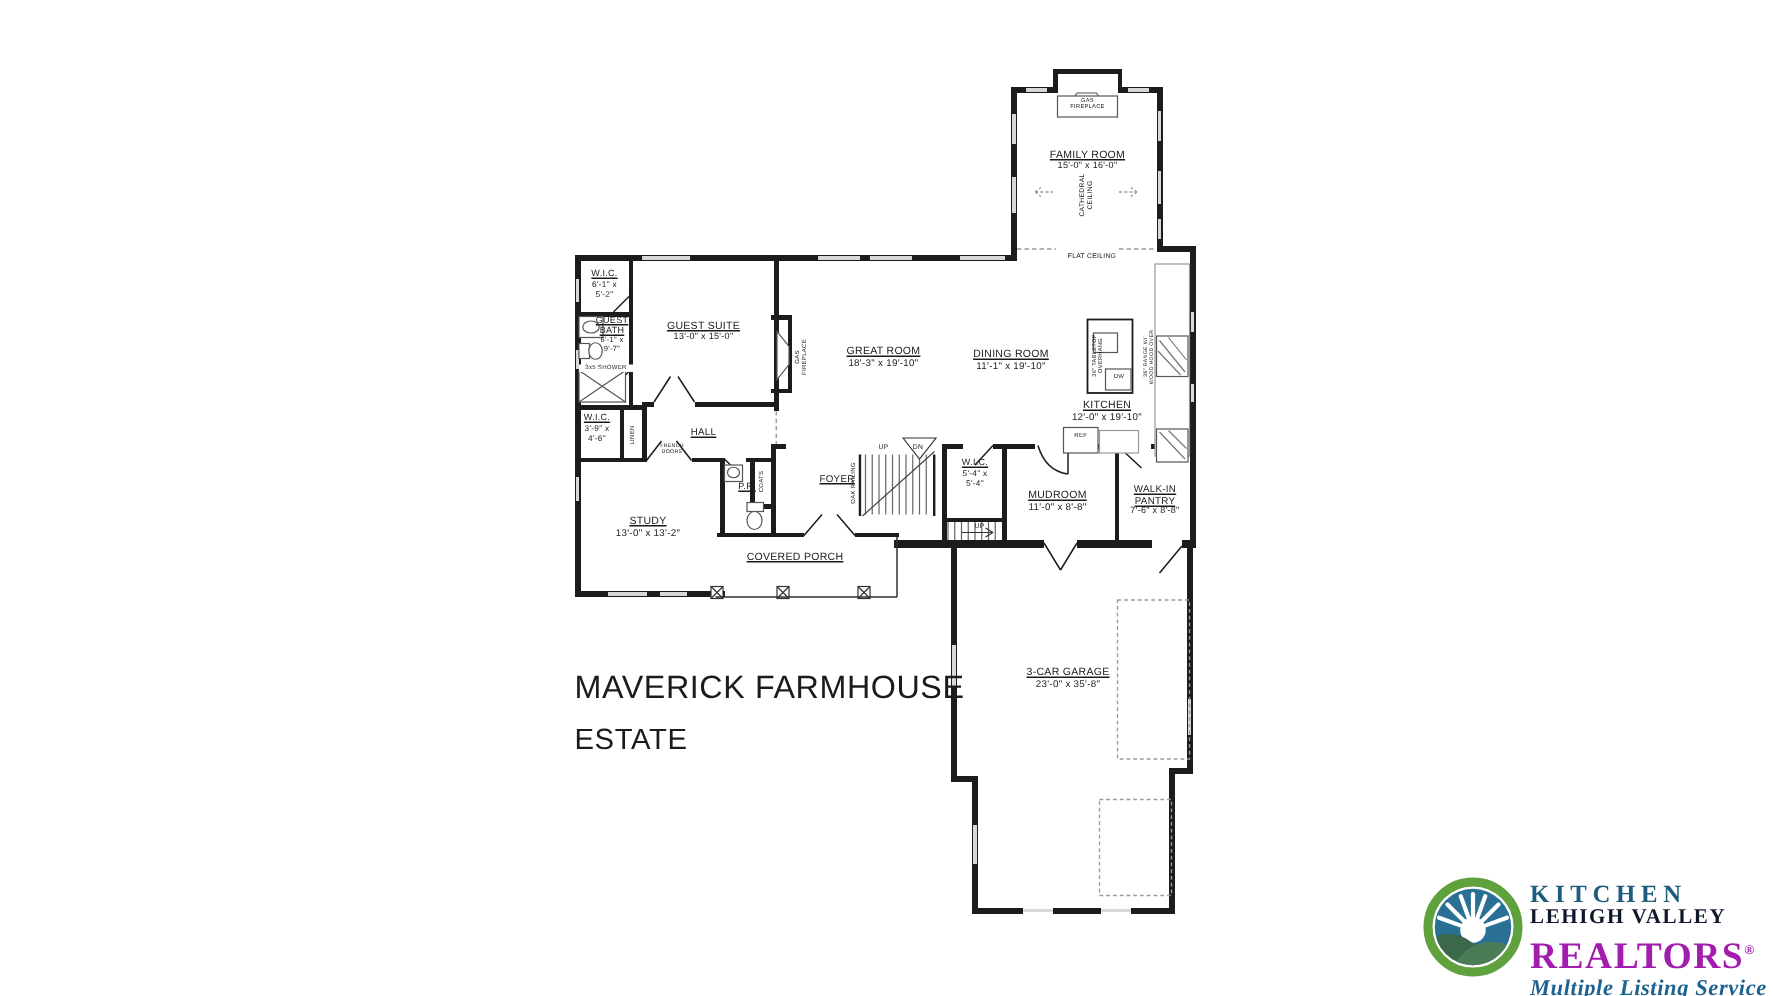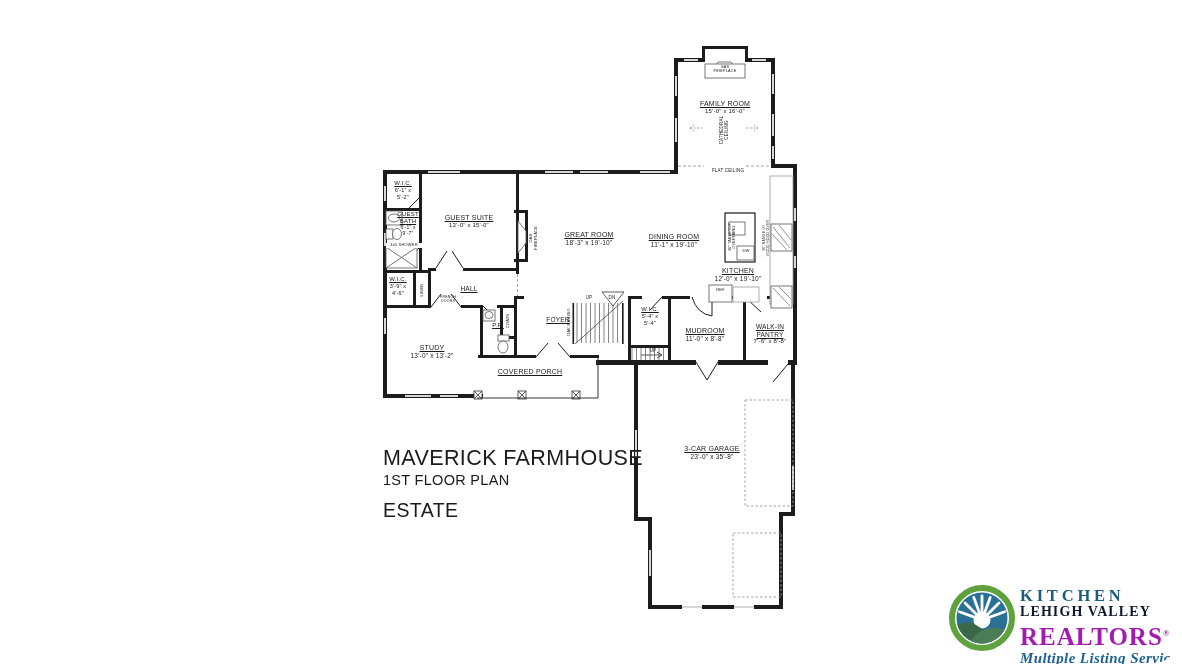--- a/index.html
+++ b/index.html
@@ -1,17 +1,17 @@
 <!DOCTYPE html>
 <html><head>
 <meta charset="utf-8">
 <style>
   html,body{margin:0;padding:0;background:#fff;}
   .canvas{position:relative;width:1182px;height:664px;background:#ffffff;overflow:hidden;
-          font-family:"Liberation Sans",sans-serif;border-radius:32px;}
+          font-family:"Liberation Sans",sans-serif;}
   .plan-svg{position:absolute;left:0;top:0;}
   
   .lbl{position:absolute;color:#1a1a1a;text-align:center;line-height:1.18;letter-spacing:.2px;}
   .lbl div{white-space:nowrap;}
   .vlbl{position:absolute;color:#1a1a1a;text-align:center;line-height:1.15;letter-spacing:.2px;
         transform:translate(-50%,-50%) rotate(-90deg);}
   .vlbl div{white-space:nowrap;}
   .rn{text-decoration:underline;text-underline-offset:1px;}.s7{font-size:7px}.s65{font-size:6.5px}.s6{font-size:6px}
   .s55{font-size:5.5px}.s5{font-size:5px}.s45{font-size:4.5px}.s4{font-size:4px}
   .s38{font-size:3.8px}.s35{font-size:3.5px}
@@ -333,21 +333,20 @@
   <div class="lbl" style="left:490px;top:368px;width:80px">
     <div class="rn s7">COVERED PORCH</div>
   </div>
   <div class="lbl" style="left:672px;top:445px;width:80px">
     <div class="rn s7">3-CAR GARAGE</div>
     <div class="s65">23'-0" x 35'-8"</div>
   </div>
 
   <div class="titleblock">
     <div class="tb-name">MAVERICK FARMHOUSE</div>
-    <div class="tb-floor">1ST FLOOR PLAN</div>
     <div class="tb-series">ESTATE</div>
   </div>
 
   <div class="logo">
     <svg class="logo-emblem" width="68" height="68" viewBox="0 0 68 68">
       <defs>
           <clipPath id="ec">
             <circle cx="34" cy="34" r="25.5"></circle>
           </clipPath>
         </defs>

